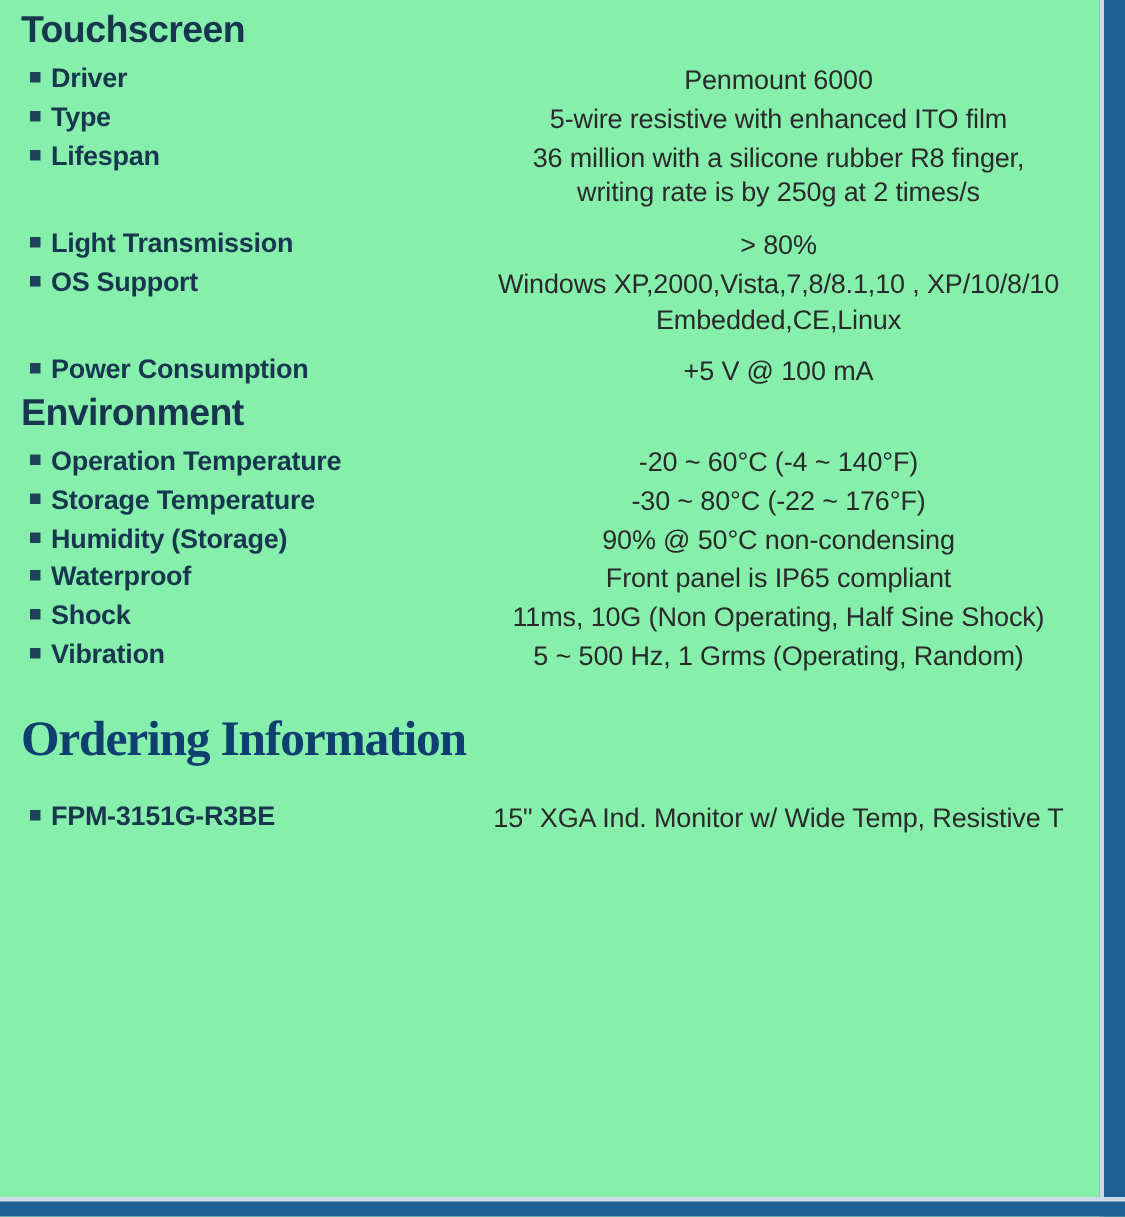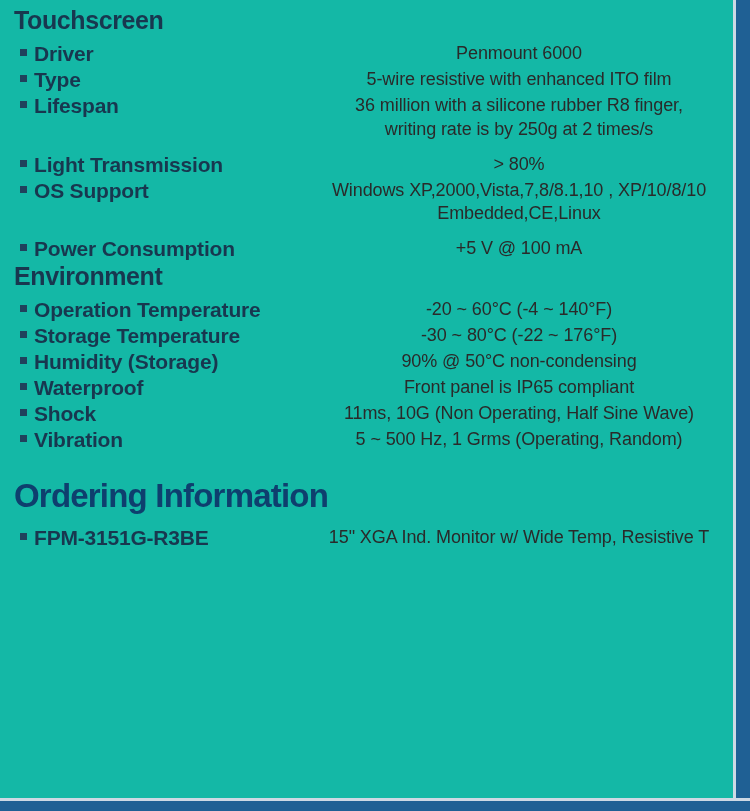--- a/index.html
+++ b/index.html
@@ -11,21 +11,21 @@
     width: 750px;
     height: 811px;
     overflow: hidden;
     font-family: "Liberation Sans", sans-serif;
     position: relative;
   }
   
   .page {
     position: absolute;
     inset: 0;
-    background: #14b8a6;
+    background: #86efac;
     box-sizing: border-box;
   }
   .edge-right {
     position: absolute;
     top: 0;
     right: 0;
     width: 14px;
     height: 811px;
     background: #1f6094;
     border-left: 3px solid #cdd9e4;
@@ -55,21 +55,22 @@
     font-weight: bold;
     color: #18374f;
     margin: 0 0 6px 0;
     letter-spacing: -0.4px;
   }
   h2.section-title.ordering {
     font-size: 33px;
     color: #0e3f6e;
     letter-spacing: -0.8px;
     margin-top: 24px;
-    margin-bottom: 10px;
+    margin-bottom: 21px;
+    font-family: Liberation Serif, serif;
   }
   .gap-top {
     margin-top: 16px;
   }
 
   table.spec {
     border-collapse: collapse;
     width: 712px;
     table-layout: fixed;
   }
@@ -83,21 +84,21 @@
   }
   .bullet {
     display: inline-block;
     width: 7px;
     height: 7px;
     background: #20415c;
     margin-left: 6px;
   }
   td.label-cell {
     width: 278px;
-    font-size: 21px;
+    font-size: 18px;
     font-weight: bold;
     color: #18374f;
     white-space: nowrap;
     letter-spacing: -0.2px;
     padding-top: 2px;
   }
   td.value-cell {
     font-size: 18px;
     color: #2a2a2a;
     font-weight: normal;
@@ -215,21 +216,21 @@
         <td class="bullet-cell"><span class="bullet"></span></td>
         <td class="label-cell">Waterproof</td>
         <td class="value-cell">
           <span class="value-line">Front panel is IP65 compliant</span>
         </td>
       </tr>
       <tr>
         <td class="bullet-cell"><span class="bullet"></span></td>
         <td class="label-cell">Shock</td>
         <td class="value-cell">
-          <span class="value-line">11ms, 10G (Non Operating, Half Sine Wave)</span>
+          <span class="value-line">11ms, 10G (Non Operating, Half Sine Shock)</span>
         </td>
       </tr>
       <tr>
         <td class="bullet-cell"><span class="bullet"></span></td>
         <td class="label-cell">Vibration</td>
         <td class="value-cell">
           <span class="value-line">5 ~ 500 Hz, 1 Grms (Operating, Random)</span>
         </td>
       </tr>
     </tbody>

